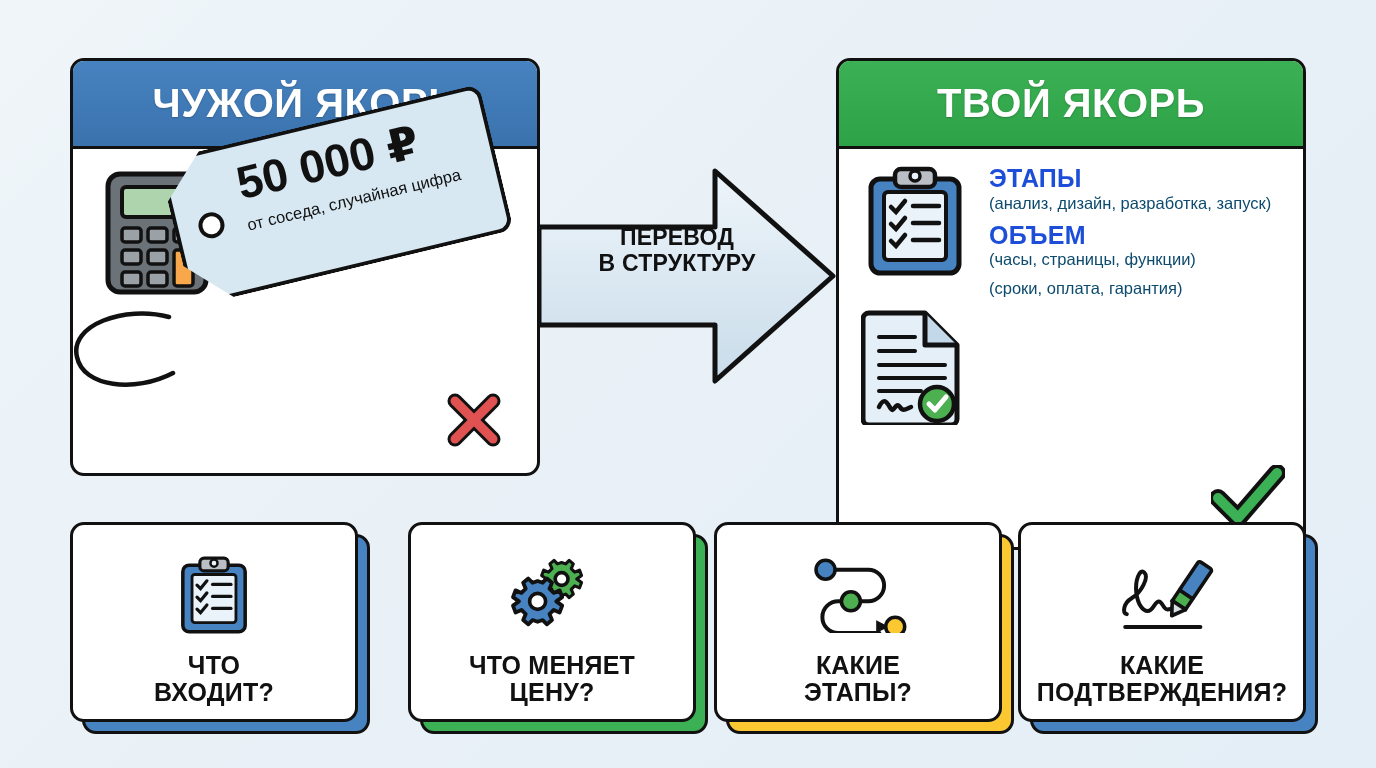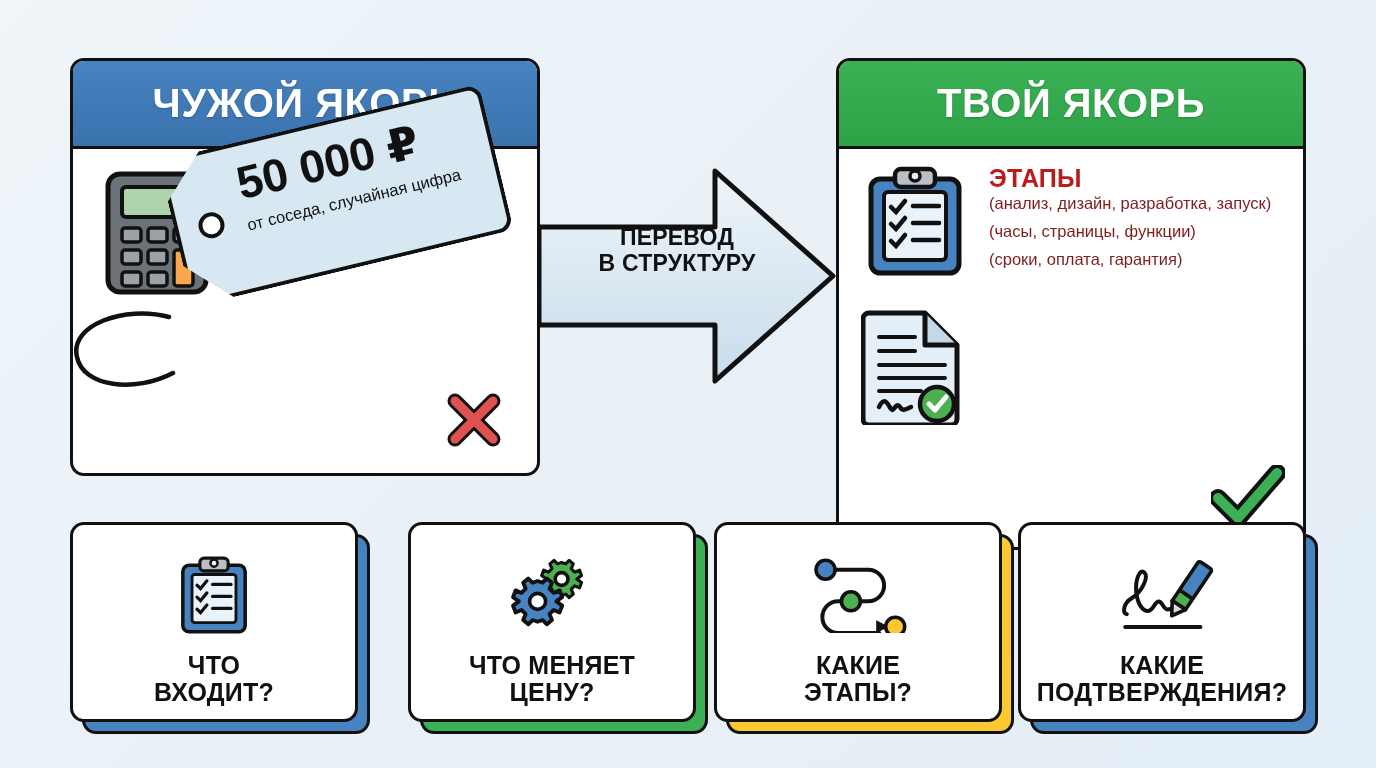--- a/index.html
+++ b/index.html
@@ -33,22 +33,22 @@
              clip-path:polygon(0 42px,42px 0,330px 0,330px 150px,42px 150px,0 108px);}
   .tag-hole{position:absolute;left:20px;top:58px;width:26px;height:26px;border-radius:50%;
             border:4px solid #111;background:#fff;box-sizing:border-box;}
   #tag-text{position:absolute;left:68px;top:14px;width:256px;}
   #tag-price{font-size:46px;font-weight:bold;color:#111;line-height:1;white-space:nowrap;}
   #tag-note{font-size:16.5px;color:#111;margin-top:10px;white-space:nowrap;font-weight:500;}
   #x-mark{position:absolute;right:32px;bottom:18px;}
 
   
   #right-list{position:absolute;left:150px;top:16px;width:306px;}
-  .li-title{font-size:25px;font-weight:bold;color:#b91c1c;line-height:1.06;letter-spacing:.2px;}
-  .li-sub{font-size:16.5px;color:#7f1d1d;line-height:1.12;margin-top:2px;white-space:nowrap;}
+  .li-title{font-size:25px;font-weight:bold;color:#1d4ed8;line-height:1.06;letter-spacing:.2px;}
+  .li-sub{font-size:16.5px;color:#0c4a6e;line-height:1.12;margin-top:2px;white-space:nowrap;}
   .li-item{margin-bottom:10px;}
   #clipboard-icon-right{position:absolute;left:28px;top:16px;}
   #document-icon-right{position:absolute;left:22px;top:158px;}
   #check-mark{position:absolute;right:18px;bottom:16px;}
 
   
   #arrow{position:absolute;left:537px;top:165px;width:300px;height:222px;}
   #arrow-label{position:absolute;left:572px;top:224px;width:210px;text-align:center;
                font-size:23px;font-weight:bold;color:#111;line-height:1.14;letter-spacing:.2px;}
 
@@ -179,20 +179,21 @@
           <polyline points="68,97 74,103 85,90" fill="none" stroke="#fff" stroke-width="5" stroke-linecap="round" stroke-linejoin="round"></polyline>
         </svg>
       </span>
 
       <div id="right-list">
         <div class="li-item">
           <div class="li-title">ЭТАПЫ</div>
           <div class="li-sub">(анализ, дизайн, разработка, запуск)</div>
         </div>
         <div class="li-item">
+          <div class="li-title">ОБЪЕМ</div>
           <div class="li-sub">(часы, страницы, функции)</div>
         </div>
         <div class="li-item">
         </div>
         <div class="li-item">
           <div class="li-sub">(сроки, оплата, гарантия)</div>
         </div>
       </div>
 
       <span id="check-mark">

